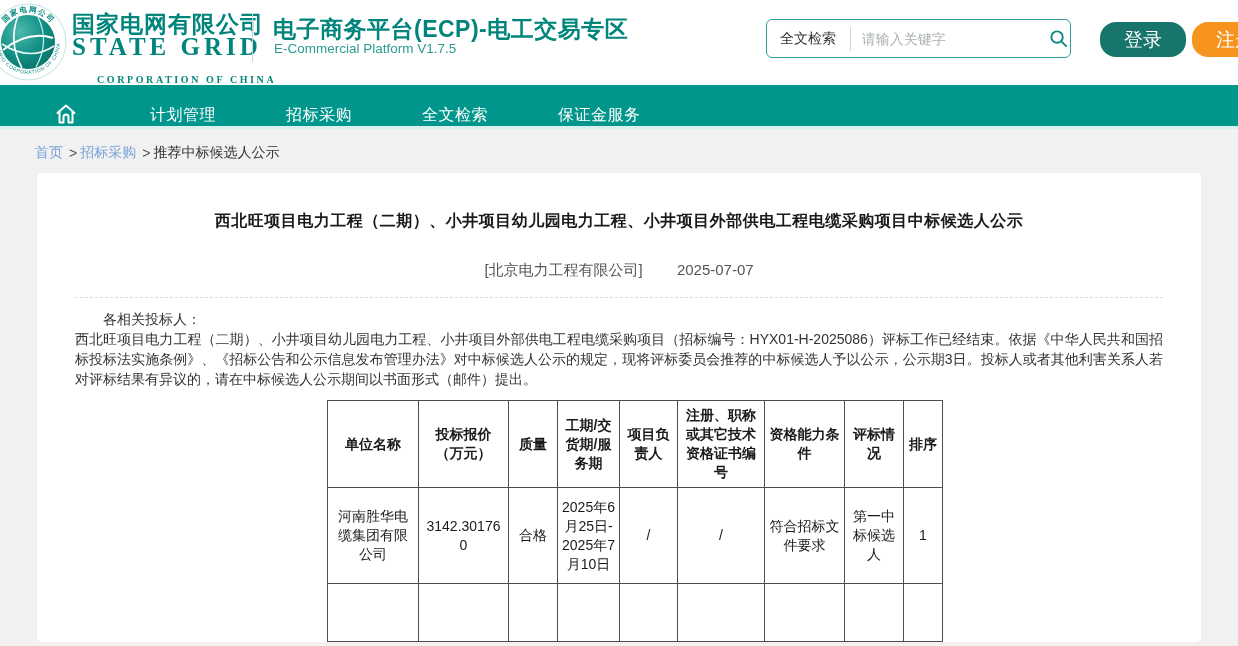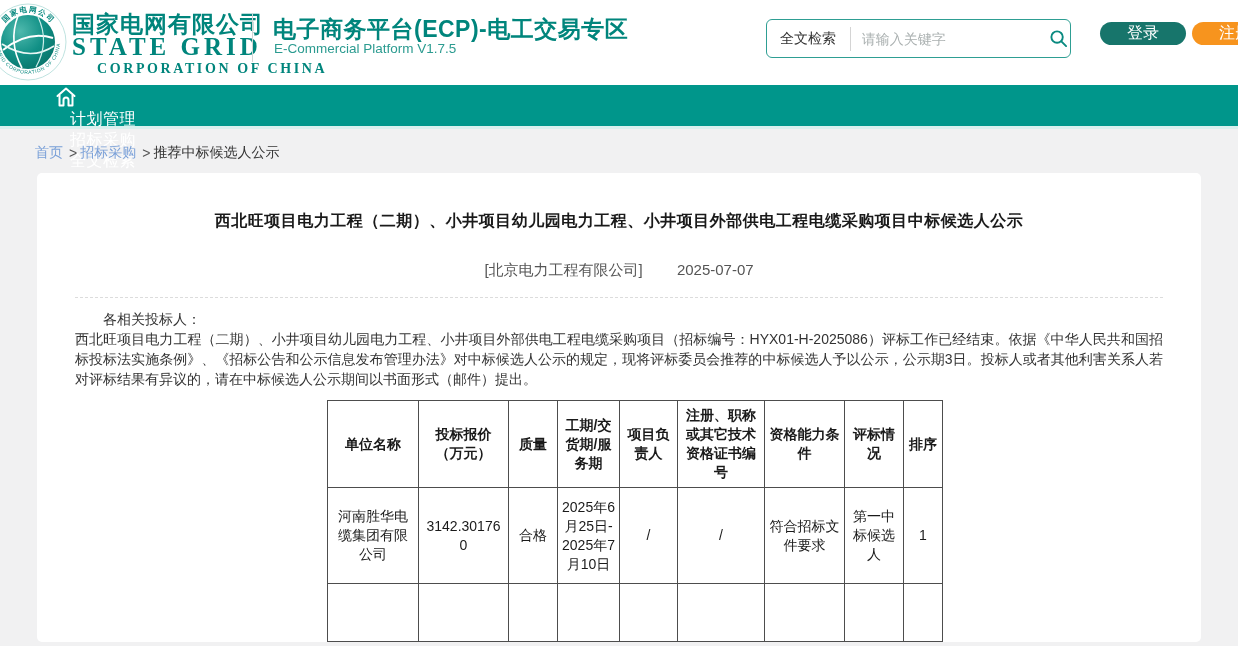--- a/index.html
+++ b/index.html
@@ -6,44 +6,44 @@
   html, body { width: 1238px; height: 646px; overflow: hidden; background: #f1f1f2;
     font-family: "Liberation Sans", sans-serif; }
 
   
   .header { position: relative; width: 1238px; height: 85px; background: #ffffff; }
   .logo-wrap { position: absolute; left: -12px; top: 2px; width: 80px; height: 80px; }
   .brand-cn { position: absolute; left: 72px; top: 9px; color: #00857C; font-size: 23px;
     font-weight: bold; letter-spacing: 1px; }
   .brand-en1 { position: absolute; left: 72px; top: 33px; color: #00857C; font-size: 25px;
     font-weight: bold; letter-spacing: 4px; font-family: "Liberation Serif", serif; }
-  .brand-en2 { position: absolute; left: 73px; top: 61px; color: #00857C; font-size: 14px;
+  .brand-en2 { position: absolute; left: 73px; top: 74px; color: #00857C; font-size: 10px;
     font-weight: bold; letter-spacing: 2.6px; font-family: "Liberation Serif", serif; padding-left: 24px; }
   .brand-divider { position: absolute; left: 252px; top: 14px; width: 1px; height: 48px; background: #cfd4d4; }
   .platform-title { position: absolute; left: 273px; top: 14px; color: #00857C; font-size: 23px;
     font-weight: bold; letter-spacing: 0.5px; }
   .platform-sub { position: absolute; left: 274px; top: 41px; color: #2B9B90; font-size: 13.5px; }
 
   .search-box { position: absolute; left: 766px; top: 19px; width: 305px; height: 39px;
     border: 1.5px solid #2E9E93; border-radius: 6px; background: #fff; display: flex; align-items: center; }
   .search-scope { padding: 0 14px 0 13px; font-size: 14px; color: #333; white-space: nowrap; }
   .search-divider { width: 1px; height: 24px; background: #d4d4d4; }
   .search-input { flex: 1; border: none; outline: none; padding: 0 4px 0 11px; font-size: 14px;
     color: #333; background: transparent; font-family: "Liberation Sans", sans-serif; }
   .search-input::placeholder { color: #aab0b0; }
   .search-icon { width: 34px; display: flex; align-items: center; justify-content: center; cursor: pointer; }
 
-  .btn { position: absolute; top: 22px; height: 23px; border: none; border-radius: 16px;
-    color: #fff; font-size: 16px; cursor: pointer; font-family: "Liberation Sans", sans-serif; }
+  .btn { position: absolute; top: 22px; height: 35px; border: none; border-radius: 16px;
+    color: #fff; font-size: 19px; cursor: pointer; font-family: "Liberation Sans", sans-serif; }
   .btn-login { left: 1100px; width: 86px; background: #17756B; }
   .btn-register { left: 1192px; width: 86px; background: #F7941E; }
 
   
   .nav { width: 1238px; height: 44px; background: #00968B; border-bottom: 3px solid #D9F0EE;
-    display: flex; align-items: flex-start; flex-direction: column; }
+    display: flex; align-items: flex-end; }
   .nav-home { margin-left: 52px; width: 28px; display: flex; align-items: center; justify-content: center; cursor: pointer; }
   .nav-item { color: #ffffff; font-size: 16px; margin-left: 70px; cursor: pointer; letter-spacing: 0.5px; }
   .nav-item:first-of-type { margin-left: 66px; }
 
   
   .breadcrumb { margin: 15px 0 0 35px; font-size: 14px; color: #333; display: flex; align-items: center; }
   .crumb-link { color: #7AA0D8; cursor: pointer; }
   .crumb-sep { margin: 0 3px 0 6px; color: #555; }
   .crumb-current { color: #333; }
 

